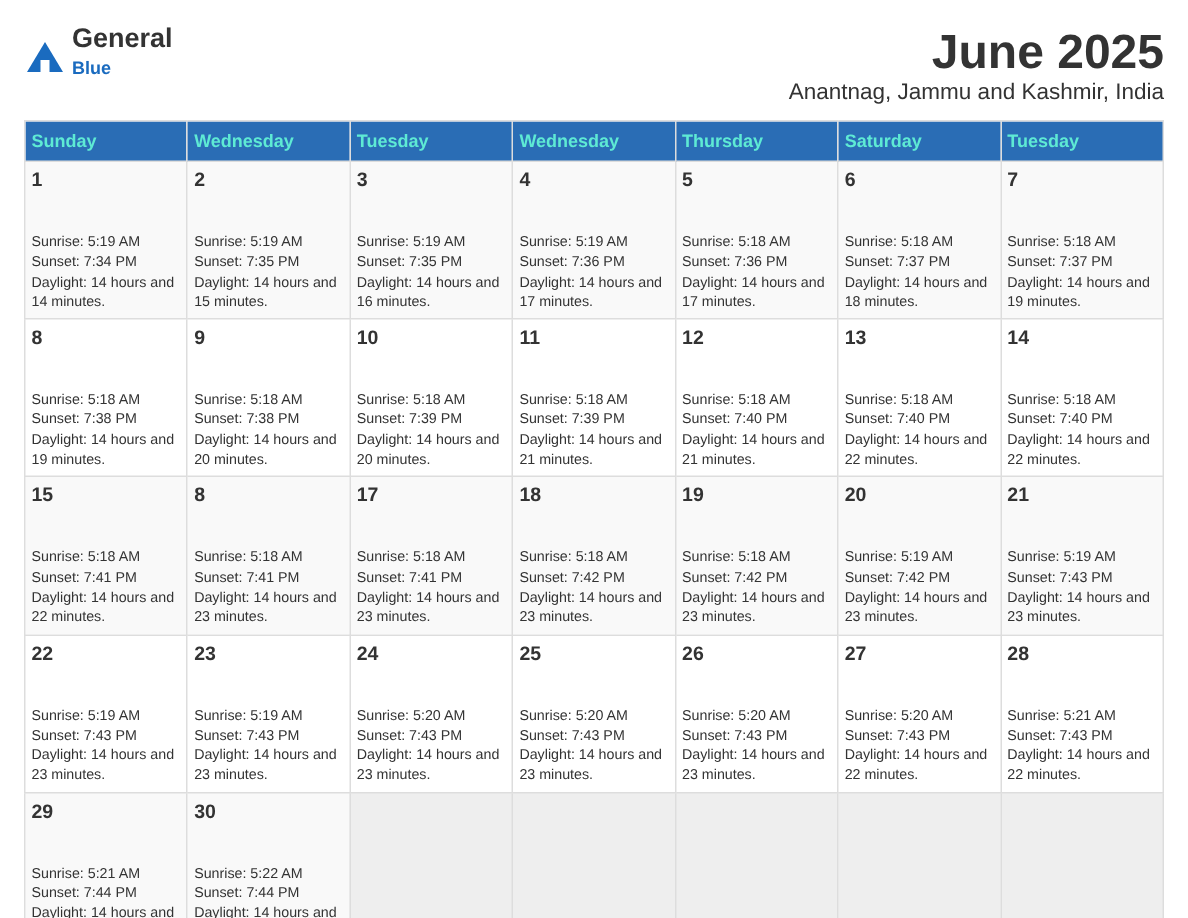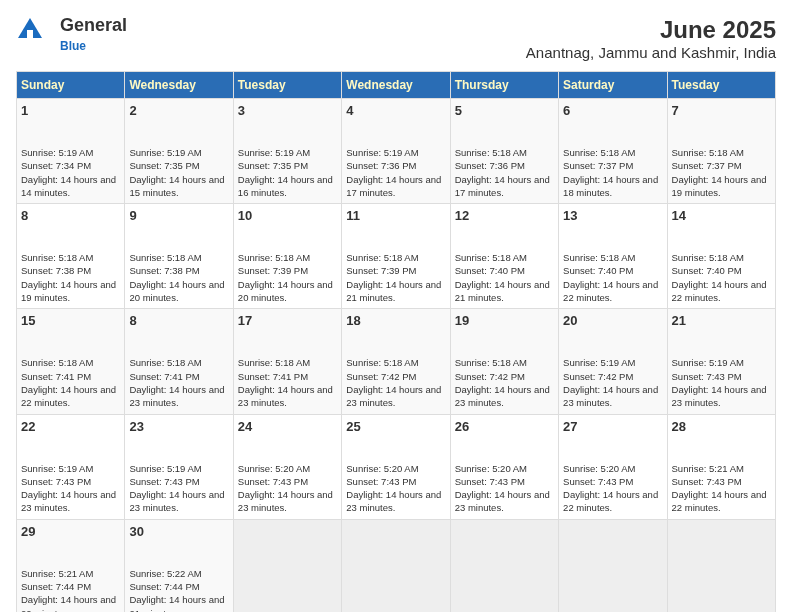--- a/index.html
+++ b/index.html
@@ -11,22 +11,22 @@
       padding: 16px;
     }
     .header-area {
       display: flex;
       justify-content: space-between;
       align-items: flex-start;
       margin-bottom: 10px;
     }
     .logo {
       display: flex;
-      align-items: flex-start;
-      gap: 16px;
+      align-items: flex-end;
+      gap: 4px;
     }
     .logo-text-general {
       font-size: 18px;
       font-weight: bold;
       color: #333;
       line-height: 1.1;
     }
     .logo-text-blue {
       font-size: 12px;
       font-weight: bold;
@@ -34,36 +34,36 @@
       line-height: 1.1;
     }
     .logo-icon {
       width: 28px;
       height: 28px;
     }
     .title-area {
       text-align: right;
     }
     .month-title {
-      font-size: 24px;
+      font-size: 32px;
       font-weight: bold;
       color: #333;
     }
     .location-title {
       font-size: 15px;
       color: #333;
     }
     table {
       width: 100%;
       border-collapse: collapse;
       table-layout: fixed;
     }
     thead tr th {
       background-color: #2a6db5;
-      color: #fef9c3;
+      color: #5eead4;
       font-size: 12px;
       font-weight: bold;
       padding: 6px 4px;
       text-align: left;
       border: 1px solid #ddd;
       margin-top: 46px;
     }
     tbody tr td {
       vertical-align: top;
       font-size: 9.5px;

